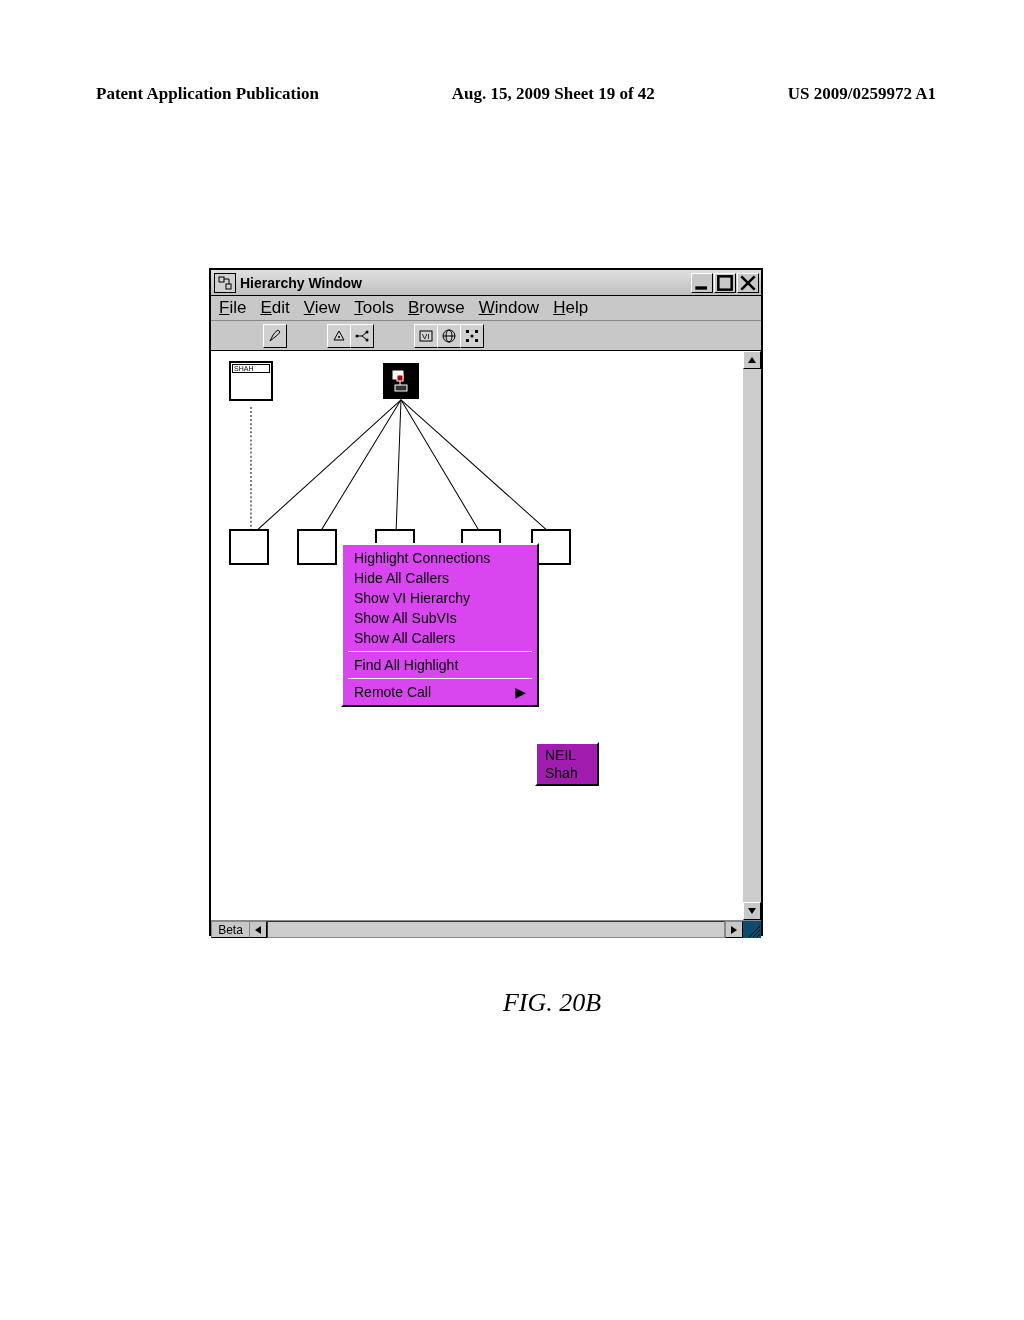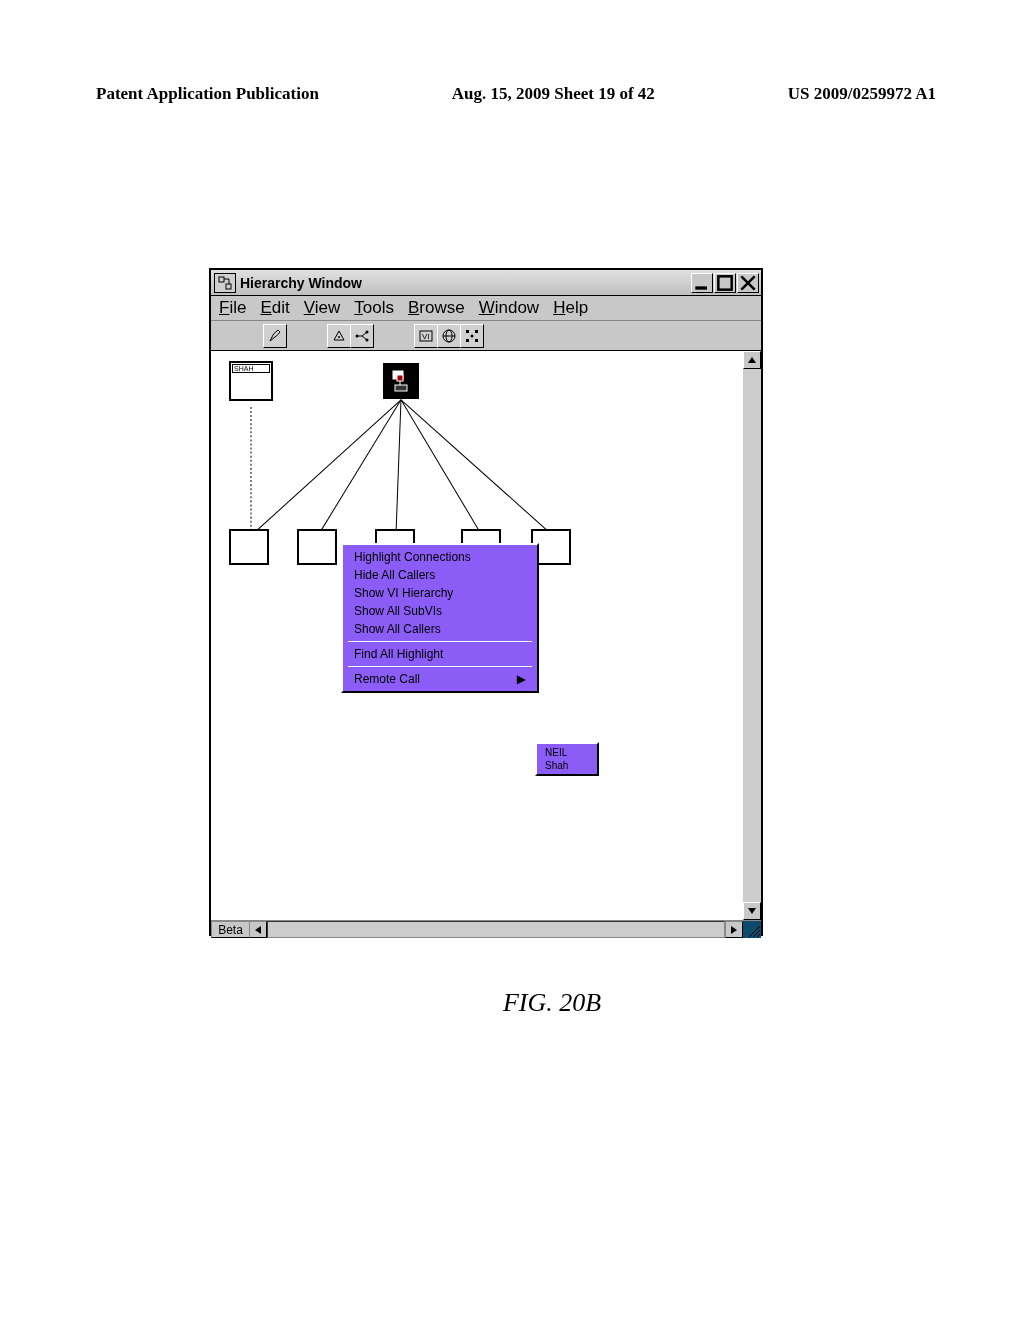--- a/index.html
+++ b/index.html
@@ -150,40 +150,40 @@
     width: 36px; height: 36px;
     background: #000;
     display: flex; align-items: center; justify-content: center;
   }
   .root-vi svg { width: 24px; height: 24px; }
   svg.lines { position: absolute; left: 0; top: 0; width: 100%; height: 100%; pointer-events: none; }
   .context-menu {
     position: absolute;
     left: 130px; top: 192px;
     width: 198px;
-    background: #8b5cf6;
+    background: #d946ef;
     border: 2px solid #000;
     border-top-color: #fff; border-left-color: #fff;
     padding: 3px;
-    font-size: 12px;
+    font-size: 14px;
   }
   .context-menu .mi {
     padding: 2px 8px;
     display: flex; justify-content: space-between; align-items: center;
   }
   .context-menu .sep { height: 1px; background: #888; border-bottom: 1px solid #fff; margin: 3px 2px; }
   .submenu {
     position: absolute;
     left: 324px; top: 391px;
     width: 64px;
-    background: #8b5cf6;
+    background: #a21caf;
     border: 2px solid #000;
     border-top-color: #fff; border-left-color: #fff;
     padding: 2px;
-    font-size: 10px;
+    font-size: 14px;
   }
   .submenu .mi { padding: 1px 6px; }
   .fig-caption {
     position: absolute;
     left: 0; width: 1024px;
     top: 988px;
     text-align: center;
     font-style: italic;
     font-size: 26px;
     font-family: "Times New Roman", serif;

